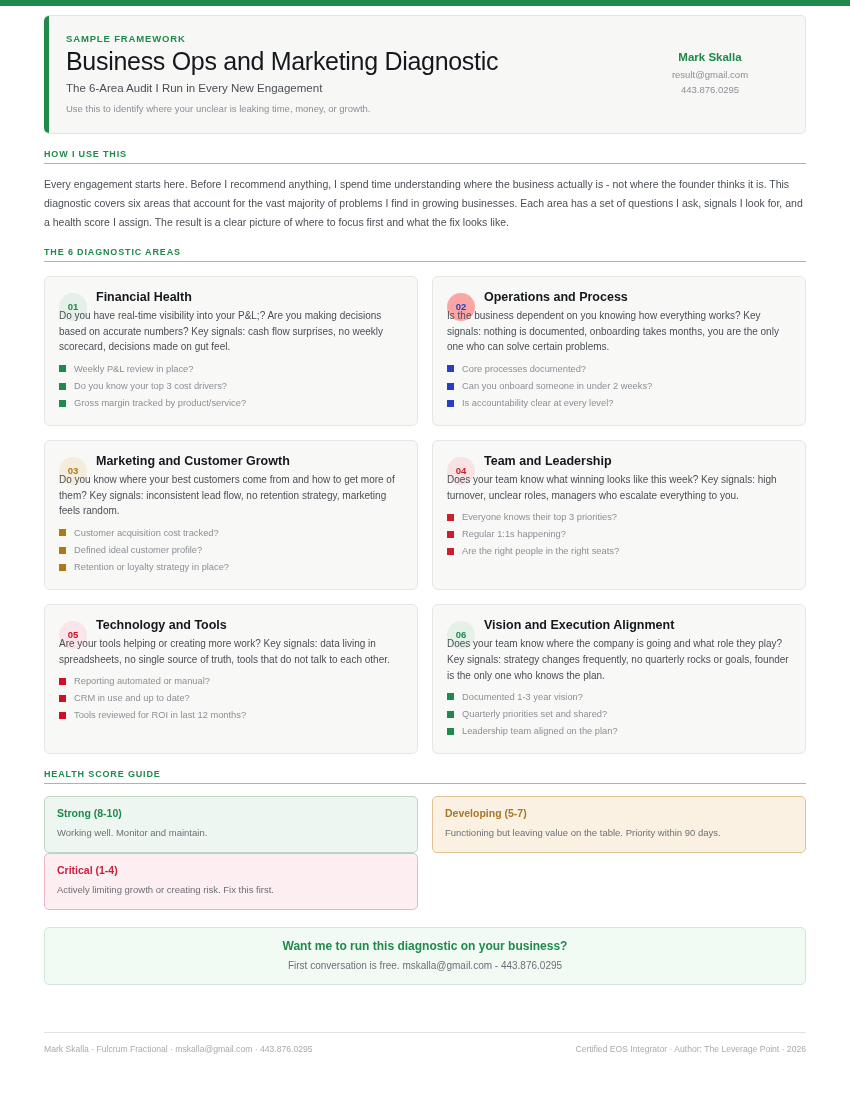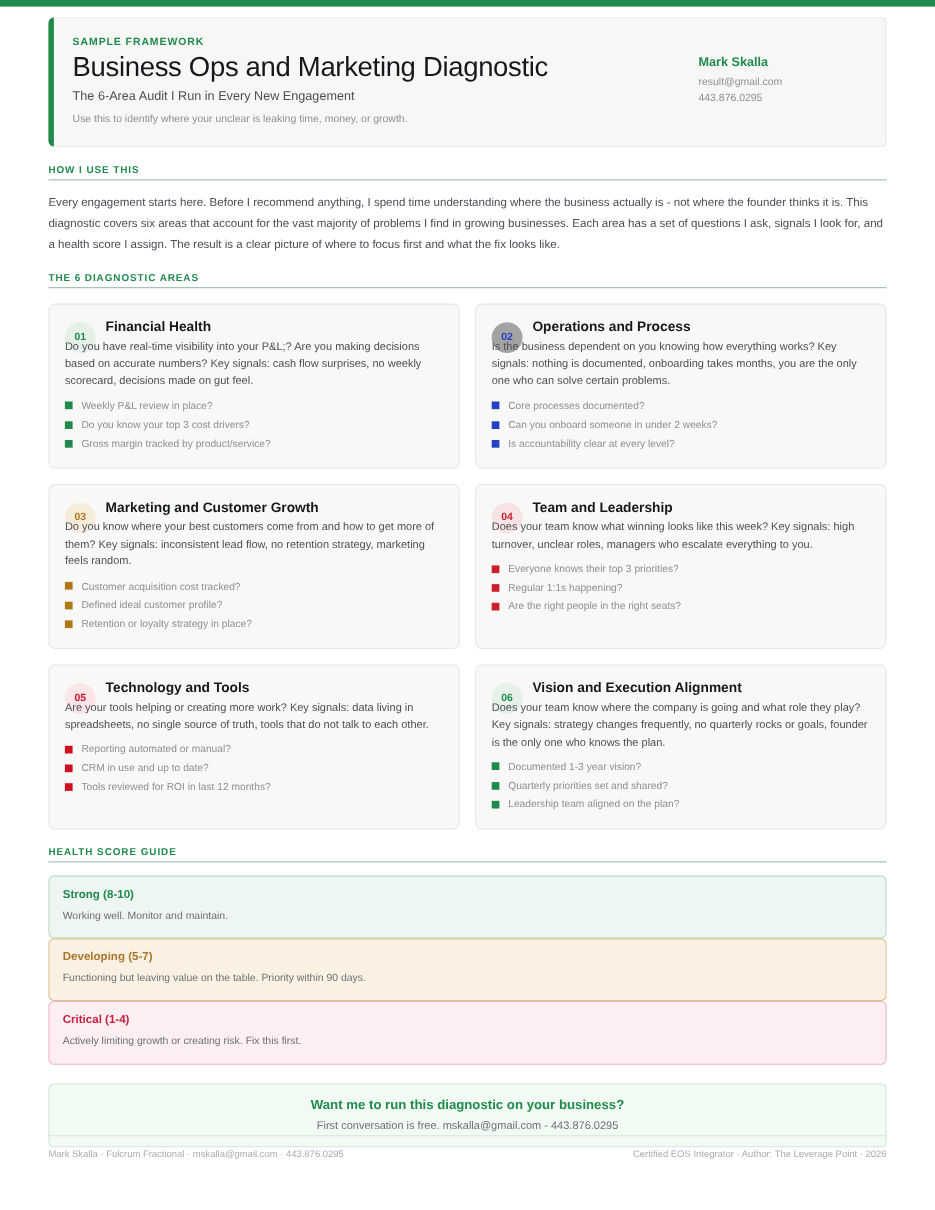--- a/index.html
+++ b/index.html
@@ -75,21 +75,21 @@
   .doc-subtitle {
     font-size: 11.5px;
     color: #4a4f55;
     margin-bottom: 9px;
   }
   .doc-note {
     font-size: 9.5px;
     color: #8b9096;
   }
   .header-right {
-    text-align: left;
+    text-align: center;
     padding-top: 18px;
     min-width: 150px;
   }
   .author-name {
     font-size: 11.5px;
     font-weight: bold;
     color: #1f8a4c;
     margin-bottom: 6px;
   }
   .author-email, .author-phone {
@@ -186,21 +186,21 @@
   .check-box {
     flex: 0 0 auto;
     width: 7px;
     height: 7px;
     display: block;
   }
 
   
   .score-grid {
     display: grid;
-    grid-template-columns: 1fr;
+    grid-template-columns: 1fr 1fr;
     column-gap: 14px;
     margin-top: 12px;
   }
   .score-box {
     border-radius: 5px;
     border: 1px solid;
     padding: 10px 12px 12px 12px;
     min-height: 52px;
   }
   .score-title {
@@ -314,21 +314,21 @@
           </li>
           <li class="check-item">
             <span class="check-box" style="background: rgb(31, 138, 76);"></span>
             <span>Gross margin tracked by product/service?</span>
           </li>
         </ul>
       </div>
 
       <div class="area-card">
         <div class="card-head">
-          <div class="badge" style="background: #a3a3a3; color: rgb(37, 64, 196); text-align: center;">02</div>
+          <div class="badge" style="background: #fca5a5; color: rgb(37, 64, 196); text-align: center;">02</div>
           <div class="card-title">Operations and Process</div>
         </div>
         <div class="card-body">Is the business dependent on you knowing how everything works? Key signals: nothing is documented, onboarding takes months, you are the only one who can solve certain problems.</div>
         <ul class="checklist">
           <li class="check-item">
             <span class="check-box" style="background: rgb(37, 64, 196);"></span>
             <span>Core processes documented?</span>
           </li>
           <li class="check-item">
             <span class="check-box" style="background: rgb(37, 64, 196);"></span>

